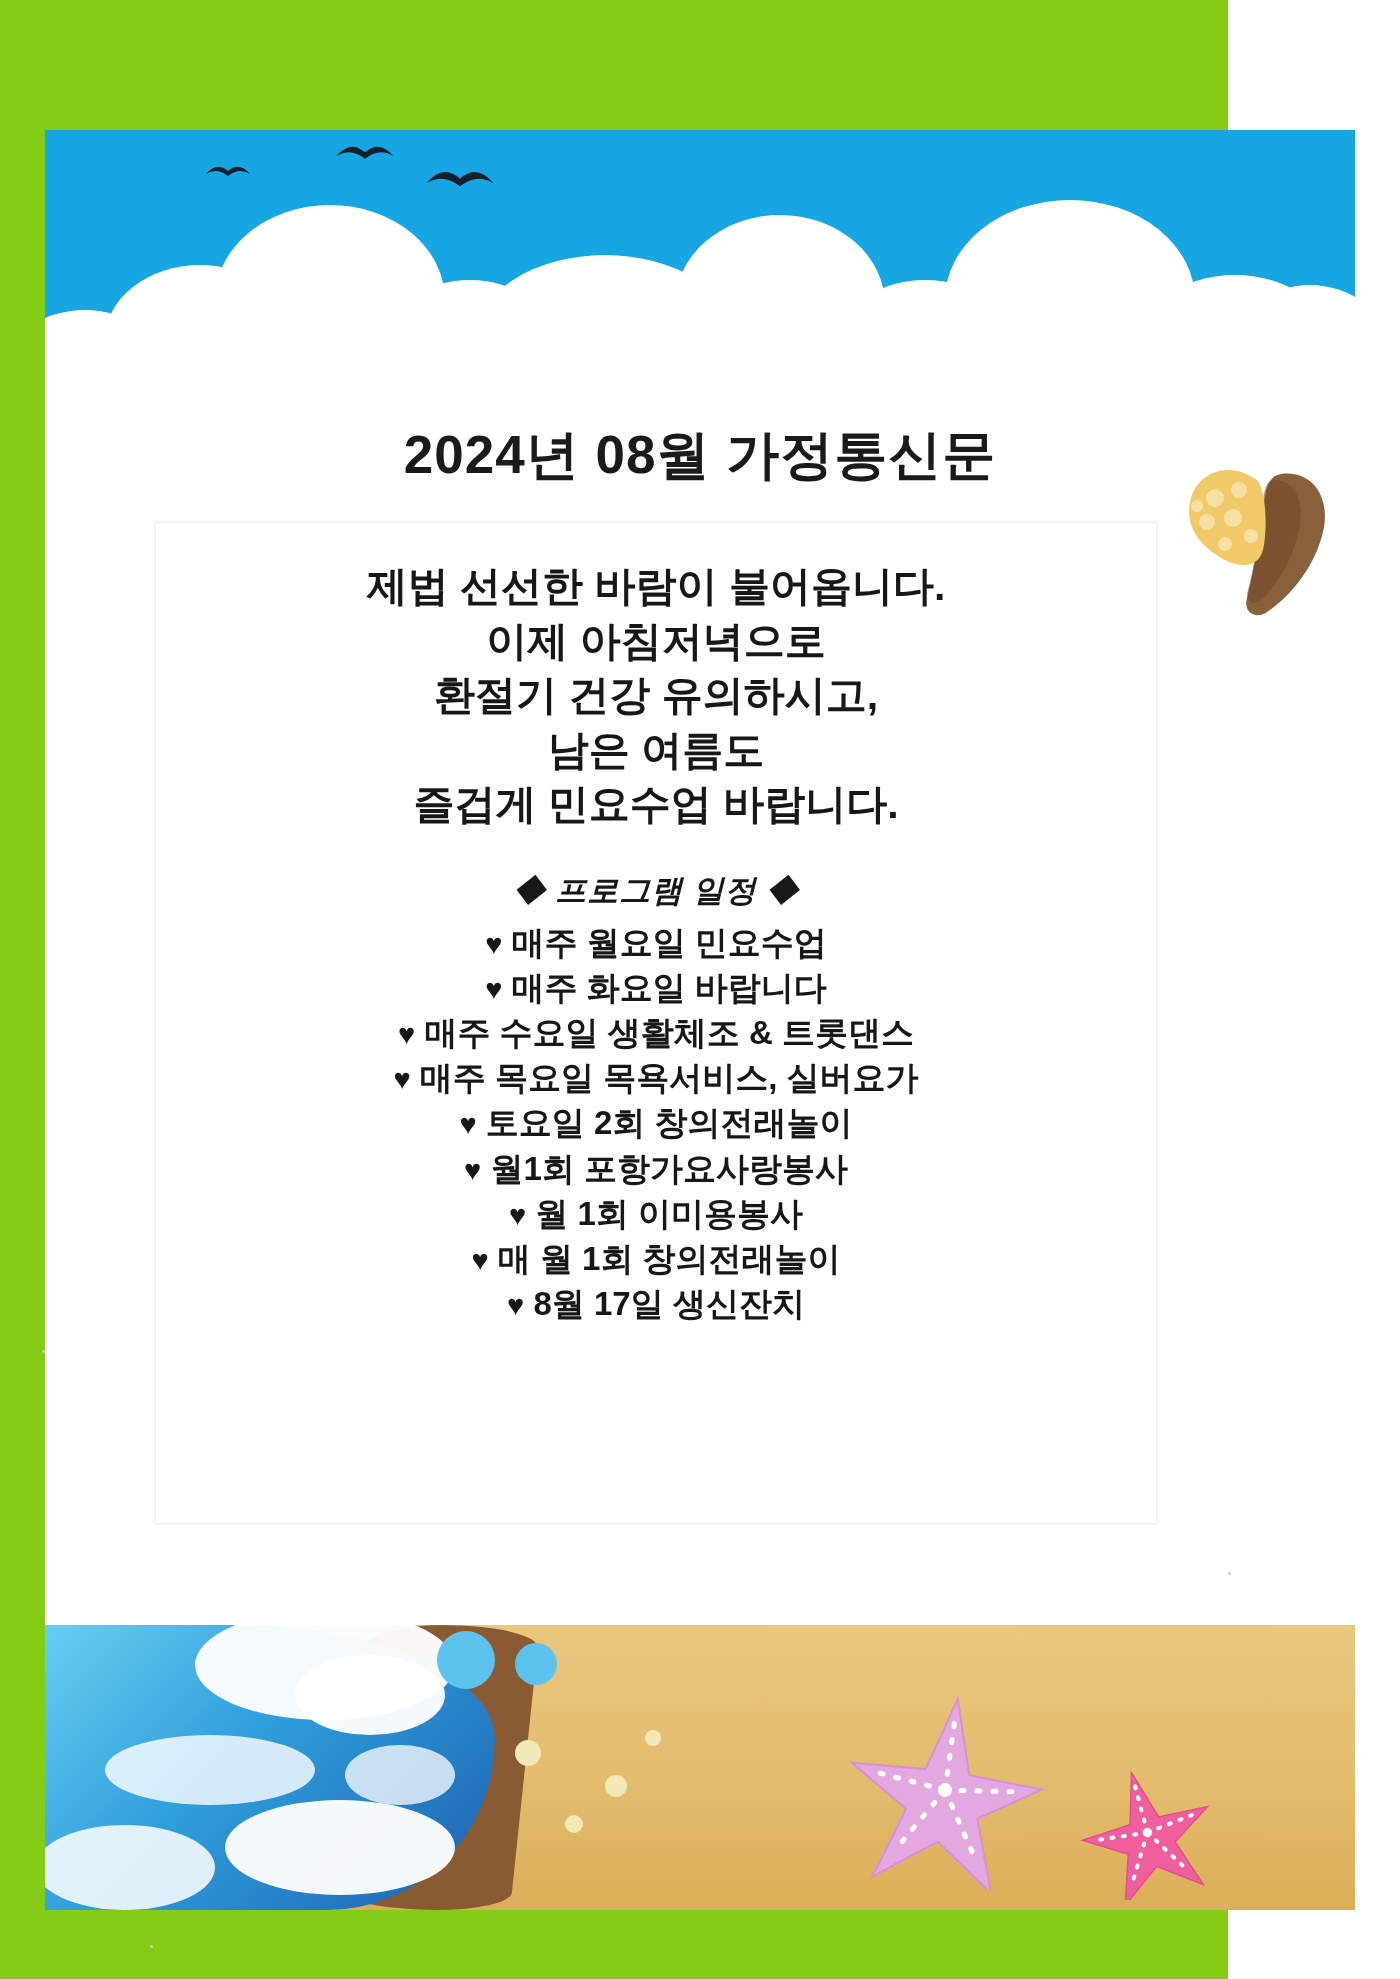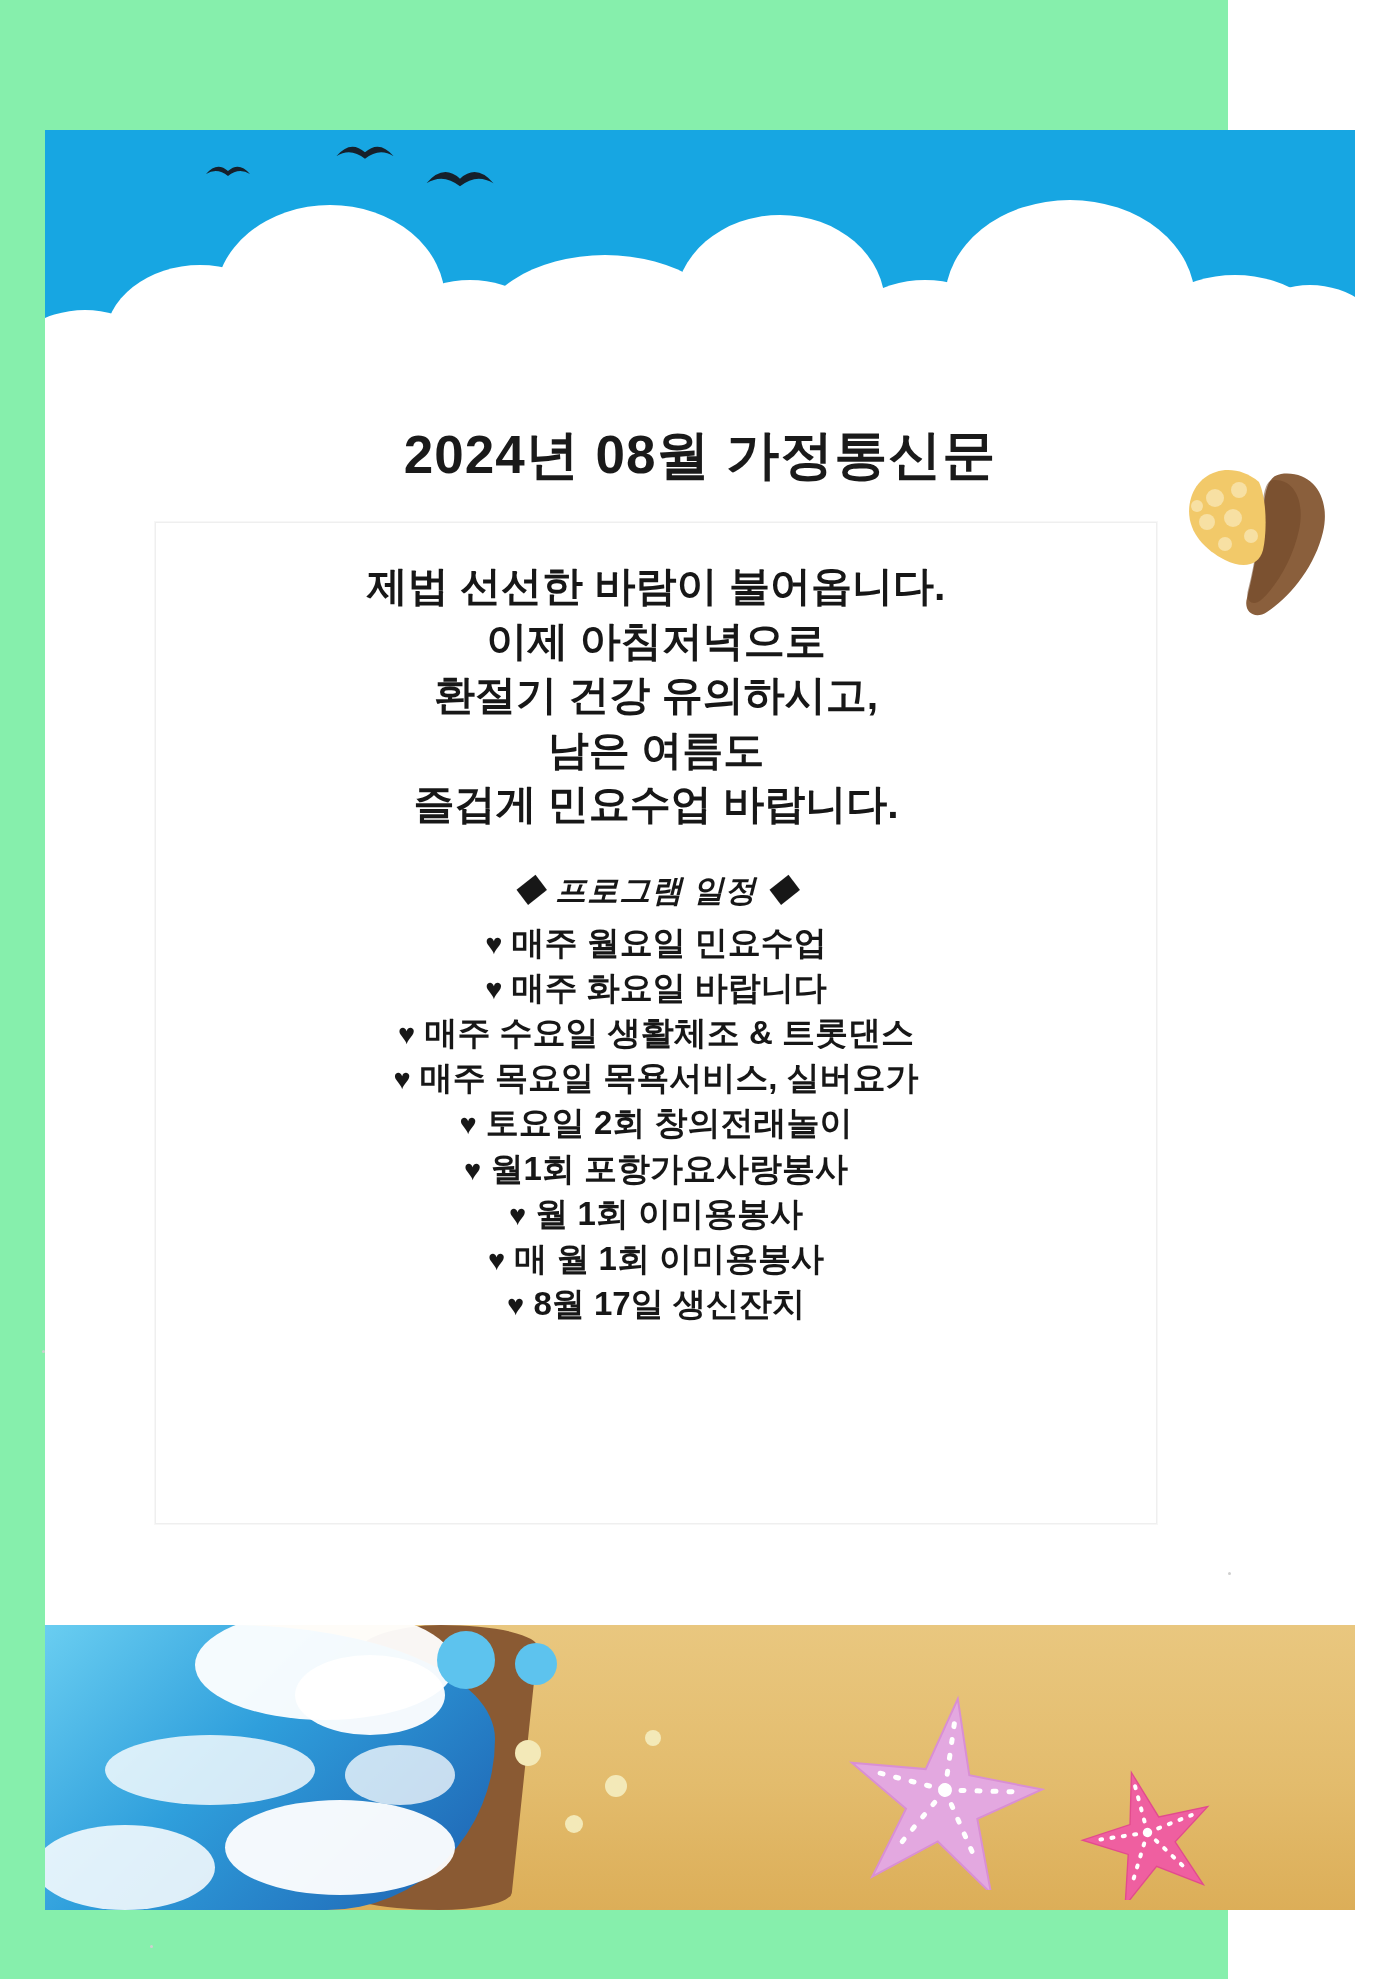--- a/index.html
+++ b/index.html
@@ -12,21 +12,21 @@
     height: 1979px;
     font-family: "Liberation Sans", sans-serif;
     color: #1d1d1d;
     overflow: hidden;
   }
 
   .page {
     position: relative;
     width: 1228px;
     height: 1979px;
-    background: #86efac;
+    background: #84cc16;
   }
 
   
   .flyer {
     position: absolute;
     left: 45px;
     top: 130px;
     width: 1310px;
     height: 1780px;
     background: #ffffff;
@@ -274,21 +274,21 @@
         <li>
           <span class="bullet-heart">♥</span>
           <span>월1회 포항가요사랑봉사</span>
         </li>
         <li>
           <span class="bullet-heart">♥</span>
           <span>월 1회 이미용봉사</span>
         </li>
         <li>
           <span class="bullet-heart">♥</span>
-          <span>매 월 1회 이미용봉사</span>
+          <span>매 월 1회 창의전래놀이</span>
         </li>
         <li>
           <span class="bullet-heart">♥</span>
           <span>8월 17일 생신잔치</span>
         </li>
       </ul>
     </div>
 
     <div class="beach">
       <div class="sand"></div>

